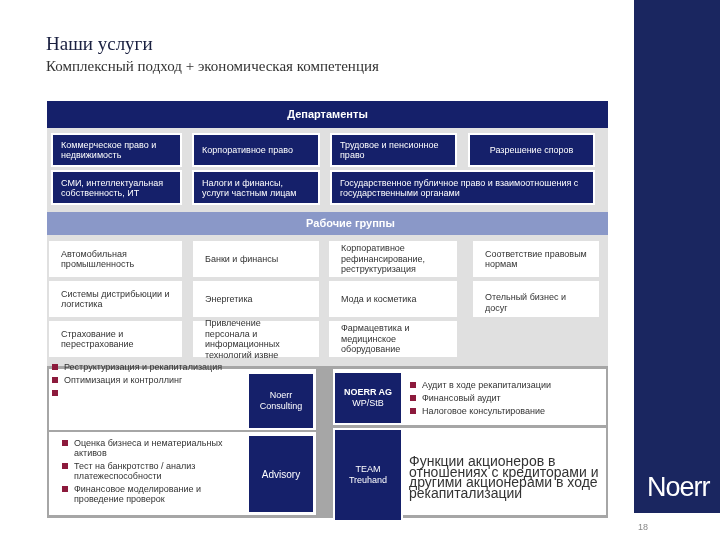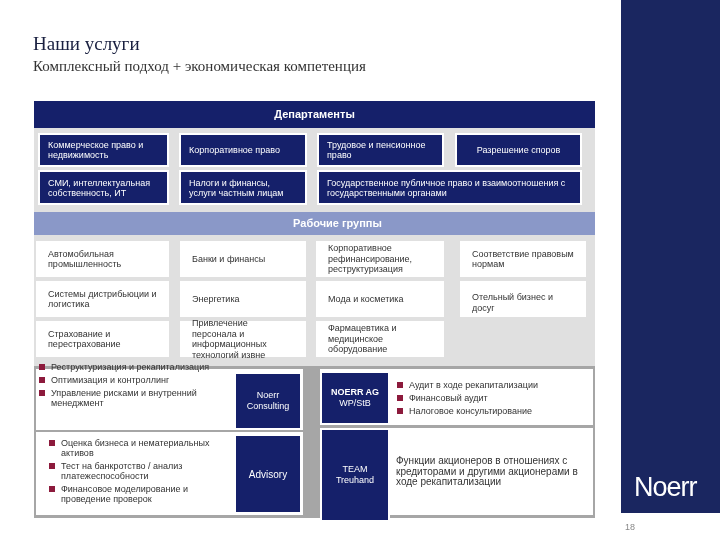--- a/index.html
+++ b/index.html
@@ -1,19 +1,19 @@
 <!DOCTYPE html>
 <html><head>
   <meta charset="utf-8">
   <style>
     * { margin: 0; padding: 0; box-sizing: border-box; }
     html, body { width: 720px; height: 540px; background: #ffffff; overflow: hidden; }
     body { position: relative; font-family: "Liberation Sans", sans-serif; color: #222; }
 
-    .abs { position: absolute; }
+    .abs { position: absolute; margin-left: 13px; }
 
     .sidebar { left: 621px; top: 0; width: 99px; height: 513px; background: #1a2660; }
     .logo { left: 634px; top: 472px; color: #ffffff; font-family: "Liberation Sans", sans-serif;
             font-size: 27px; letter-spacing: -1px; font-weight: normal; }
     .page-number { left: 625px; top: 522px; font-size: 9px; color: #888; text-align: right; }
 
     .title { left: 33px; top: 33px; font-family: "Liberation Serif", serif; font-size: 19px; color: #1a2040; }
     .subtitle { left: 33px; top: 58px; font-family: "Liberation Serif", serif; font-size: 15px; color: #333; }
 
     .panel { left: 34px; top: 101px; width: 561px; height: 265px; background: #e0e0e0; }
@@ -32,21 +32,21 @@
     .card { background: #ffffff; }
     .dark-box { background: #15206a; border: 2px solid #ffffff; color: #fff; font-size: 9px; line-height: 11px;
                 text-align: center; display: flex; align-items: center; justify-content: center; }
 
     ul.bullets { list-style: none; font-size: 9px; line-height: 10px; color: #333; }
     ul.bullets li { position: relative; padding-left: 13px; margin-bottom: 3px; }
     ul.bullets li .sq { position: absolute; left: 1px; top: 2px; width: 6px; height: 6px; background: #8c1a3c; }
     ul.bullets li.hang { padding-left: 0; text-indent: 13px; }
     ul.bullets li.hang .sq { left: 1px; }
 
-    .plain-text { font-size: 10px; line-height: 10.5px; color: #333; }
+    .plain-text { font-size: 14px; line-height: 10.5px; color: #333; }
   </style>
 </head>
 <body>
 
 <div class="abs sidebar"></div>
 <div class="abs logo">Noerr</div>
 <div class="abs page-number">18</div>
 
 <div class="abs title">Наши услуги</div>
 <div class="abs subtitle">Комплексный подход + экономическая компетенция</div>
@@ -116,21 +116,21 @@
 </div>
 
 <div class="abs bottom-band"></div>
 
 <div class="abs card" style="left:36px;top:369px;width:267px;height:146px;"></div>
 <div class="abs" style="left:36px;top:430px;width:267px;height:2px;background:#a6a6a6;"></div>
 
 <ul class="abs bullets" style="left:38px;top:362px;width:190px;">
   <li class="hang"><span class="sq"></span><span>Реструктуризация и рекапитализация</span></li>
   <li><span class="sq"></span><span>Оптимизация и контроллинг</span></li>
-  <li><span class="sq"></span><span>Управление рисками и внутренний менеджмент</span></li>
+  <li><span class="sq"></span></li>
 </ul>
 <div class="abs dark-box" style="left:234px;top:372px;width:68px;height:58px;">
   <div>
     <div>Noerr</div>
     <div>Consulting</div>
   </div>
 </div>
 
 <ul class="abs bullets" style="left:48px;top:438px;width:182px;">
   <li><span class="sq"></span><span>Оценка бизнеса и нематериальных активов</span></li>

